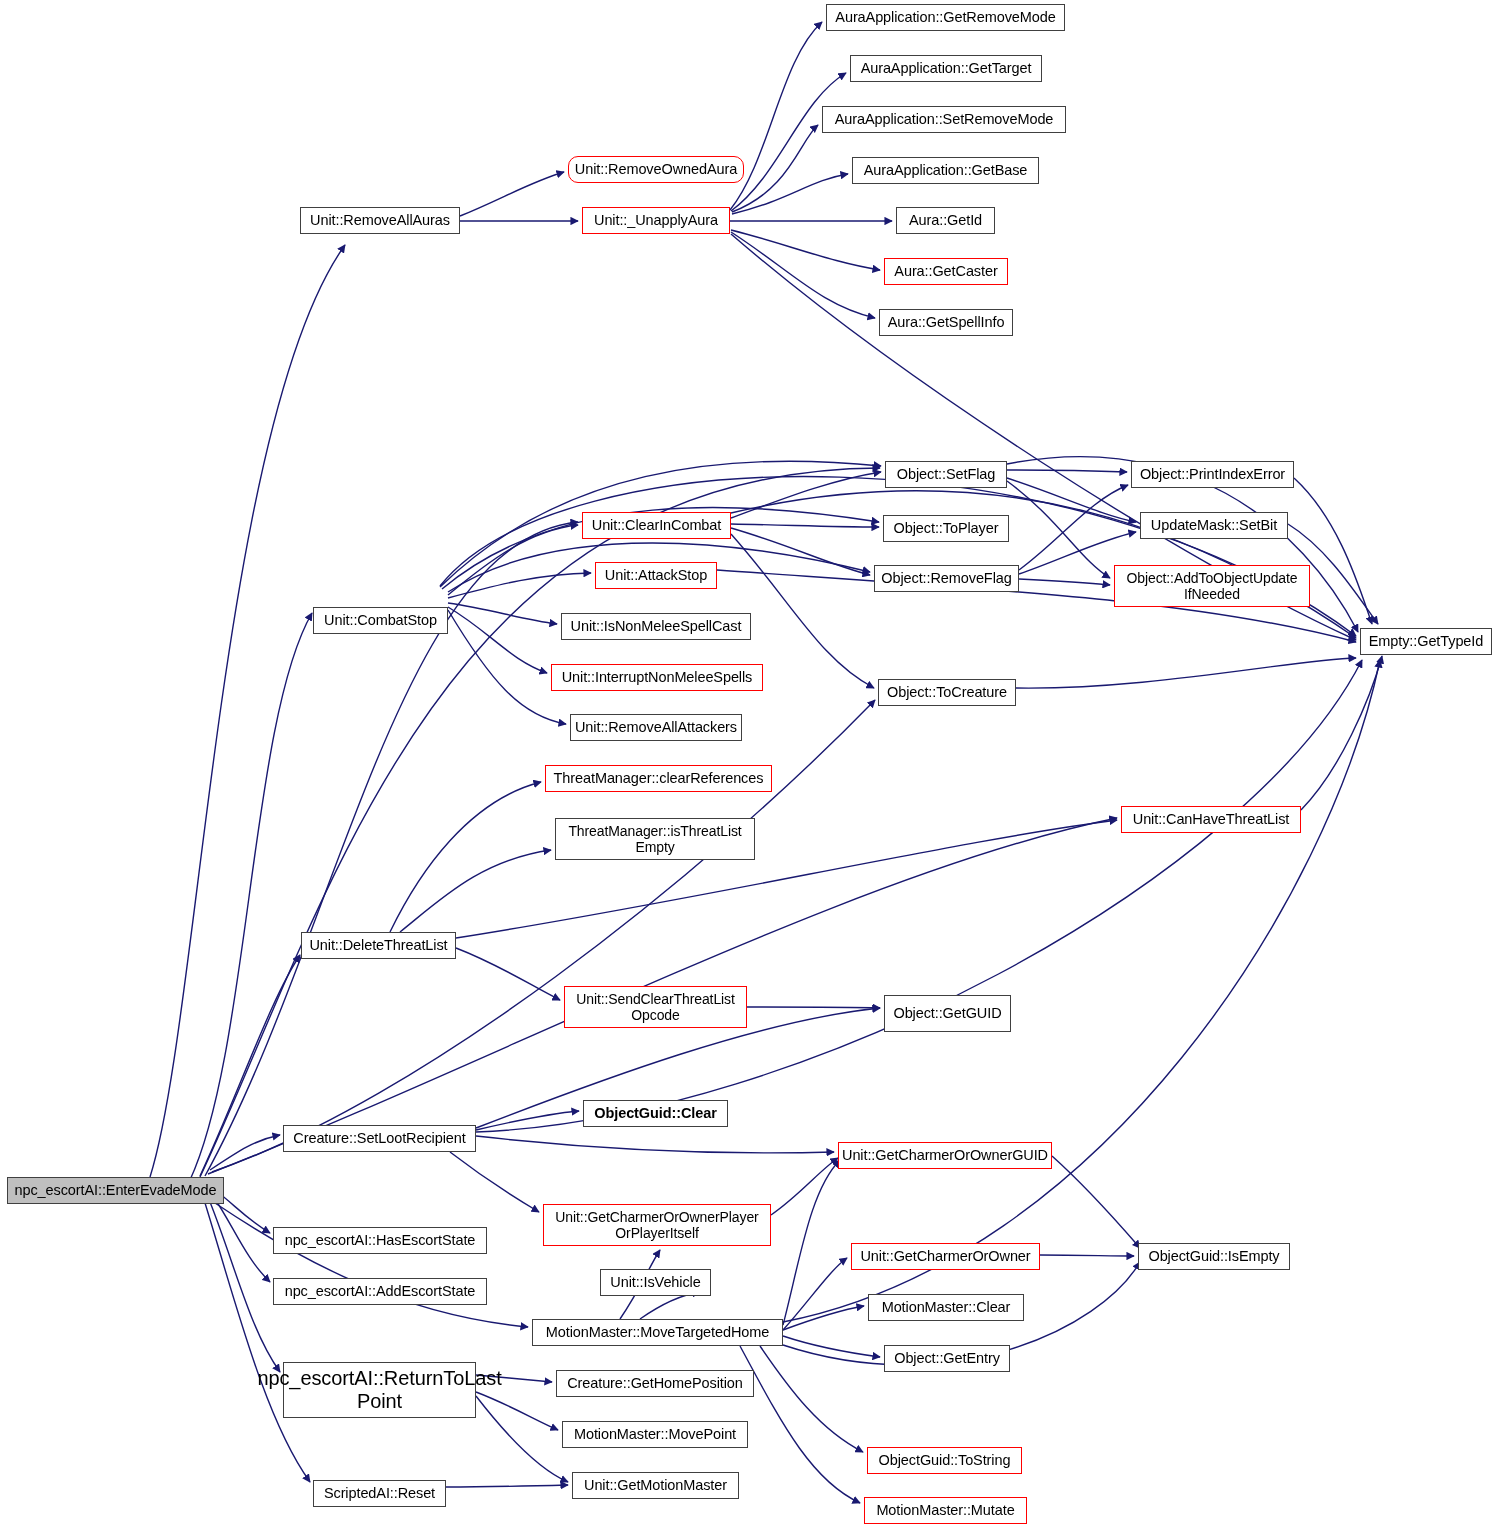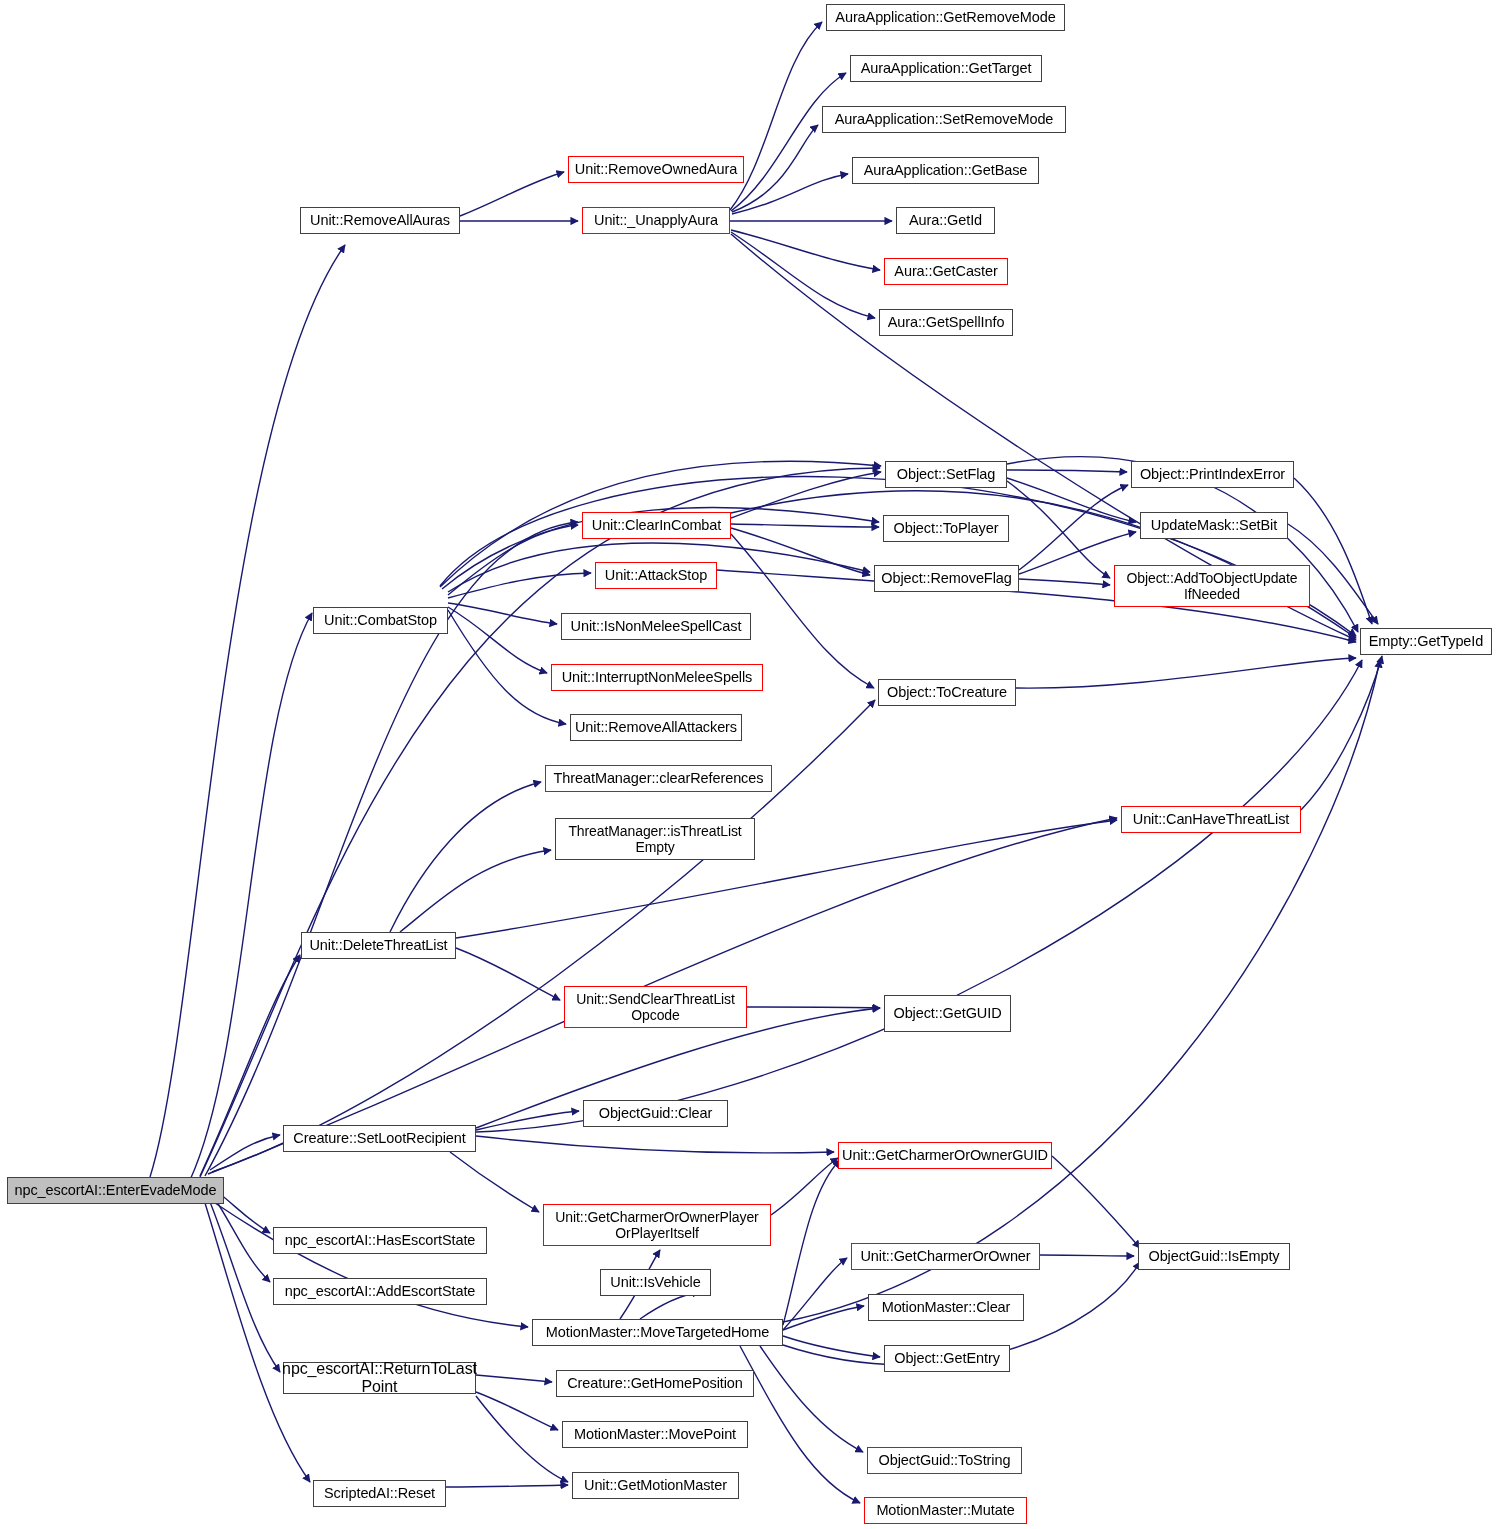--- a/index.html
+++ b/index.html
@@ -126,21 +126,21 @@
         <path d="M 476 1375 C 500 1377 530 1380 552 1382" fill="none" stroke="#191970" stroke-width="1.4" marker-end="url(#arrow)"></path>
         <path d="M 476 1392 C 510 1405 535 1420 558 1430" fill="none" stroke="#191970" stroke-width="1.4" marker-end="url(#arrow)"></path>
         <path d="M 476 1396 C 510 1440 540 1470 568 1482" fill="none" stroke="#191970" stroke-width="1.4" marker-end="url(#arrow)"></path>
         <path d="M 446 1487 C 490 1487 530 1486 568 1485" fill="none" stroke="#191970" stroke-width="1.4" marker-end="url(#arrow)"></path>
       </g>
   </svg>
 
   <div id="node-layer">
       <div class="node current" style="left: 7px; top: 1177px; width: 217px; height: 27px;">npc_escortAI::EnterEvadeMode</div>
       <div class="node" style="left: 300px; top: 207px; width: 160px; height: 27px;">Unit::RemoveAllAuras</div>
-      <div class="node red" style="left: 568px; top: 156px; width: 176px; height: 27px;">Unit::RemoveOwnedAura</div>
+      <div class="node red" style="left: 568px; top: 156px; width: 176px; height: 27px; border-radius: 10px;">Unit::RemoveOwnedAura</div>
       <div class="node red" style="left: 582px; top: 207px; width: 148px; height: 27px;">Unit::_UnapplyAura</div>
       <div class="node" style="left: 826px; top: 4px; width: 239px; height: 27px;">AuraApplication::GetRemoveMode</div>
       <div class="node" style="left: 850px; top: 55px; width: 192px; height: 27px;">AuraApplication::GetTarget</div>
       <div class="node" style="left: 822px; top: 106px; width: 244px; height: 27px;">AuraApplication::SetRemoveMode</div>
       <div class="node" style="left: 852px; top: 157px; width: 187px; height: 27px;">AuraApplication::GetBase</div>
       <div class="node" style="left: 896px; top: 207px; width: 99px; height: 27px;">Aura::GetId</div>
       <div class="node red" style="left: 884px; top: 258px; width: 124px; height: 27px;">Aura::GetCaster</div>
       <div class="node" style="left: 879px; top: 309px; width: 134px; height: 27px;">Aura::GetSpellInfo</div>
       <div class="node" style="left: 313px; top: 587px; width: 135px; height: 27px; margin-top: 20px;">Unit::CombatStop</div>
       <div class="node red" style="left: 582px; top: 512px; width: 149px; height: 27px;">Unit::ClearInCombat</div>
@@ -158,34 +158,34 @@
 IfNeeded</div>
       <div class="node" style="left: 1360px; top: 628px; width: 132px; height: 27px;">Empty::GetTypeId</div>
       <div class="node red" style="left: 545px; top: 765px; width: 227px; height: 27px;">ThreatManager::clearReferences</div>
       <div class="node" style="left: 555px; top: 818px; width: 200px; height: 42px; font-size: 14px;">ThreatManager::isThreatList
 Empty</div>
       <div class="node" style="left: 301px; top: 932px; width: 155px; height: 27px;">Unit::DeleteThreatList</div>
       <div class="node red" style="left: 564px; top: 986px; width: 183px; height: 42px; font-size: 14px;">Unit::SendClearThreatList
 Opcode</div>
       <div class="node" style="left: 884px; top: 995px; width: 127px; height: 37px;">Object::GetGUID</div>
       <div class="node red" style="left: 1121px; top: 806px; width: 180px; height: 27px;">Unit::CanHaveThreatList</div>
-      <div class="node" style="left: 583px; top: 1100px; width: 145px; height: 27px;">ObjectGuid::Clear</div>
+      <div class="node" style="left: 583px; top: 1100px; width: 145px; height: 27px; font-weight: bold;">ObjectGuid::Clear</div>
       <div class="node" style="left: 283px; top: 1125px; width: 193px; height: 27px;">Creature::SetLootRecipient</div>
       <div class="node red" style="left: 838px; top: 1142px; width: 214px; height: 27px;">Unit::GetCharmerOrOwnerGUID</div>
       <div class="node red" style="left: 543px; top: 1204px; width: 228px; height: 42px; font-size: 14px;">Unit::GetCharmerOrOwnerPlayer
 OrPlayerItself</div>
       <div class="node" style="left: 273px; top: 1227px; width: 214px; height: 27px;">npc_escortAI::HasEscortState</div>
       <div class="node" style="left: 600px; top: 1269px; width: 111px; height: 27px;">Unit::IsVehicle</div>
       <div class="node red" style="left: 851px; top: 1243px; width: 189px; height: 27px;">Unit::GetCharmerOrOwner</div>
       <div class="node" style="left: 1138px; top: 1243px; width: 152px; height: 27px;">ObjectGuid::IsEmpty</div>
       <div class="node" style="left: 273px; top: 1278px; width: 214px; height: 27px;">npc_escortAI::AddEscortState</div>
       <div class="node" style="left: 868px; top: 1294px; width: 156px; height: 27px;">MotionMaster::Clear</div>
       <div class="node" style="left: 532px; top: 1319px; width: 251px; height: 27px;">MotionMaster::MoveTargetedHome</div>
       <div class="node" style="left: 884px; top: 1345px; width: 126px; height: 27px;">Object::GetEntry</div>
-      <div class="node" style="left: 283px; top: 1362px; width: 193px; height: 32px; font-size: 16px;">npc_escortAI::ReturnToLast
+      <div class="node" style="left: 283px; top: 1362px; width: 193px; height: 56px; font-size: 20px;">npc_escortAI::ReturnToLast
 Point</div>
       <div class="node" style="left: 556px; top: 1370px; width: 198px; height: 27px;">Creature::GetHomePosition</div>
       <div class="node" style="left: 562px; top: 1421px; width: 186px; height: 27px;">MotionMaster::MovePoint</div>
       <div class="node red" style="left: 867px; top: 1447px; width: 155px; height: 27px;">ObjectGuid::ToString</div>
       <div class="node" style="left: 572px; top: 1472px; width: 167px; height: 27px;">Unit::GetMotionMaster</div>
       <div class="node red" style="left: 864px; top: 1497px; width: 163px; height: 27px;">MotionMaster::Mutate</div>
       <div class="node" style="left: 313px; top: 1480px; width: 133px; height: 27px;">ScriptedAI::Reset</div>
     </div>
 
 </div>

